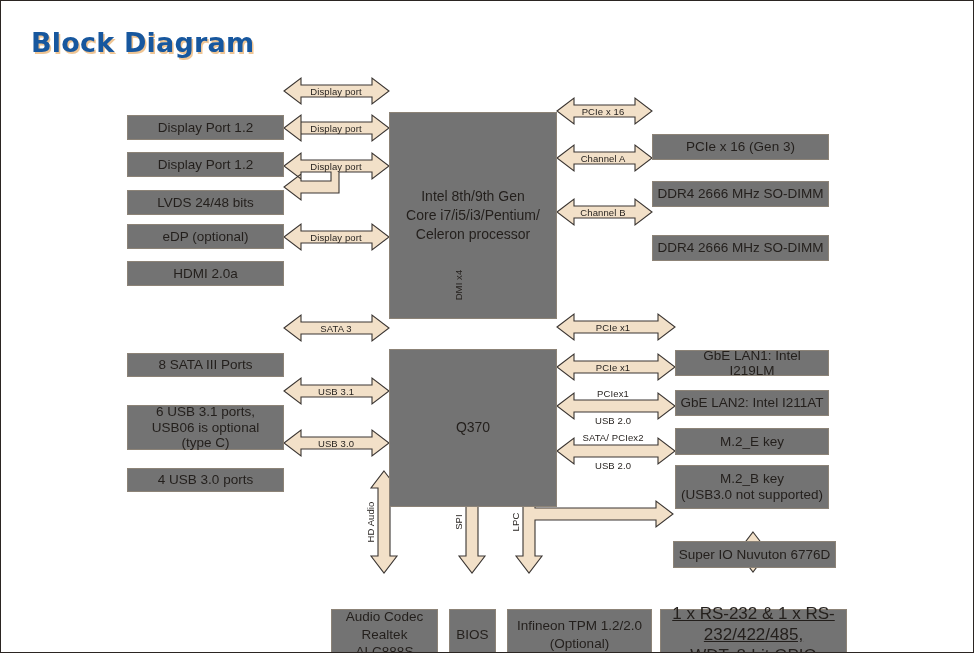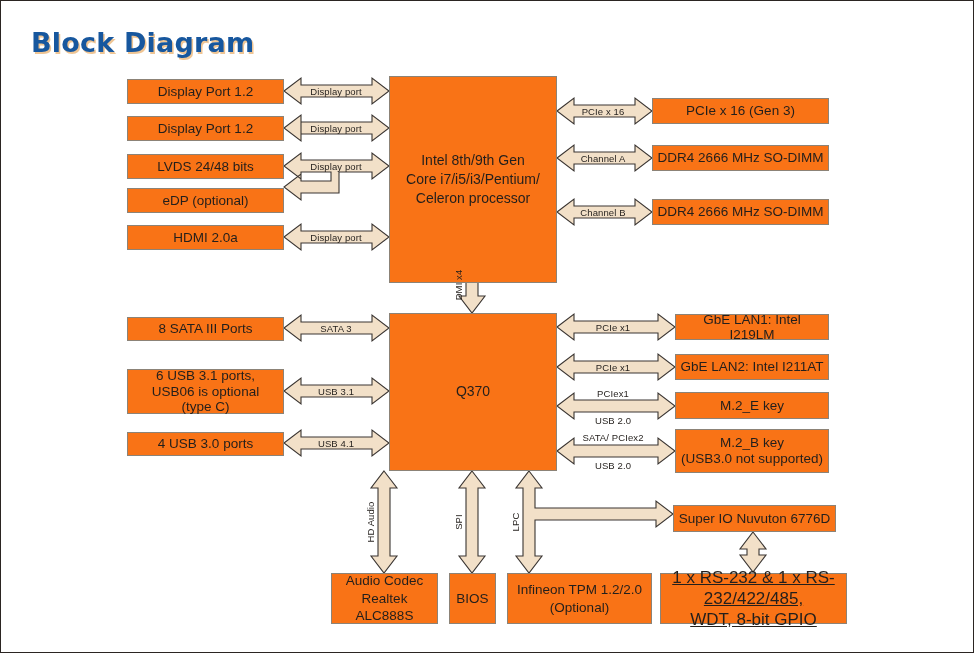--- a/index.html
+++ b/index.html
@@ -28,31 +28,32 @@
     font-weight: bold;
     font-family: "DejaVu Sans", sans-serif;
     color: #17579e;
     letter-spacing: 0.2px;
     text-shadow: 1.5px 1.5px 0 rgba(225,150,60,0.55);
     white-space: nowrap;
   }
   
   .box {
     position: absolute;
-    background: #f97316;
+    background: #737373;
     border: 1.2px solid #8c8377;
     box-sizing: border-box;
     display: flex;
     align-items: center;
     justify-content: center;
     text-align: center;
     color: #231f1c;
     font-size: 13.5px;
     line-height: 1.12;
     padding: 1px 3px;
+    margin-top: 36px;
   }
   .box.small   { font-size: 17px; text-decoration: underline; }
   .box.chip    { font-size: 14px; }
   
   #arrows {
     position: absolute;
     left: 0; top: 0;
     width: 974px;
     height: 653px;
     pointer-events: none;
@@ -235,21 +236,21 @@
   <div class="alabel" style="left:335px; top:236px;">Display port</div>
 
   <div class="alabel" style="left:602px; top:110px;">PCIe x 16</div>
   <div class="alabel" style="left:602px; top:157px;">Channel A</div>
   <div class="alabel" style="left:602px; top:211px;">Channel B</div>
 
   <div class="alabel vert" style="left:457px; top:284px;">DMI x4</div>
 
   <div class="alabel" style="left:335px; top:327px;">SATA 3</div>
   <div class="alabel" style="left:335px; top:390px;">USB 3.1</div>
-  <div class="alabel" style="left:335px; top:442px;">USB 4.1</div>
+  <div class="alabel" style="left:335px; top:442px;">USB 3.0</div>
 
   <div class="alabel" style="left:612px; top:326px;">PCIe x1</div>
   <div class="alabel" style="left:612px; top:366px;">PCIe x1</div>
   <div class="alabel" style="left:612px; top:392px;">PCIex1</div>
   <div class="alabel" style="left:612px; top:419px;">USB 2.0</div>
   <div class="alabel" style="left:612px; top:436px;">SATA/ PCIex2</div>
   <div class="alabel" style="left:612px; top:464px;">USB 2.0</div>
 
   <div class="alabel vert" style="left:369px; top:521px;">HD Audio</div>
   <div class="alabel vert" style="left:457px; top:521px;">SPI</div>

